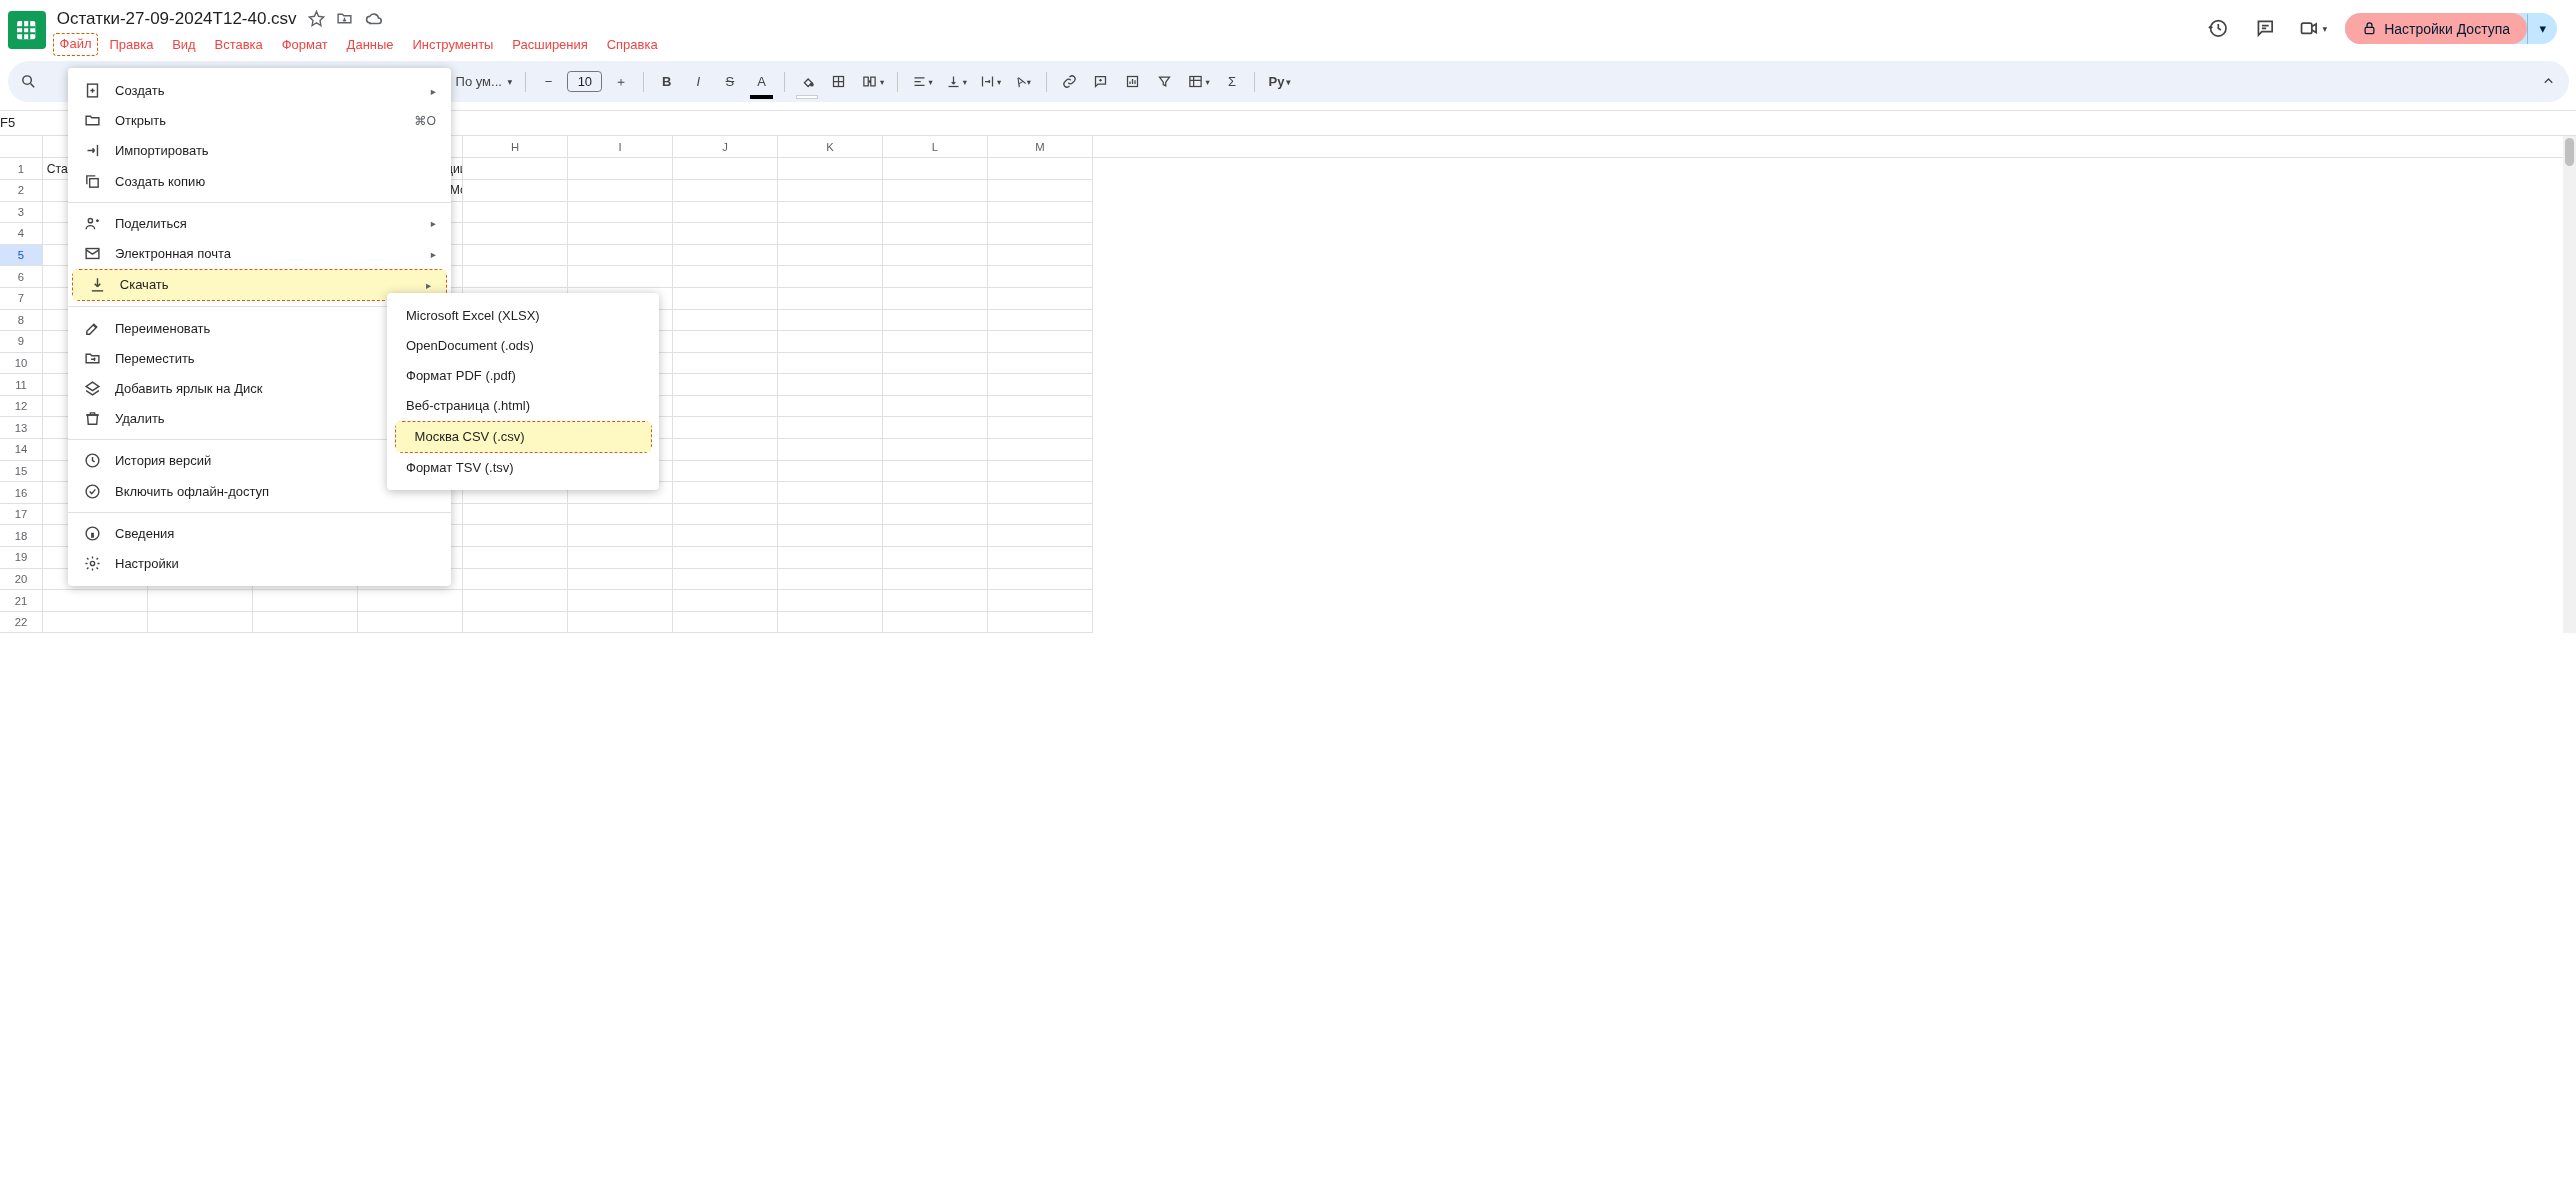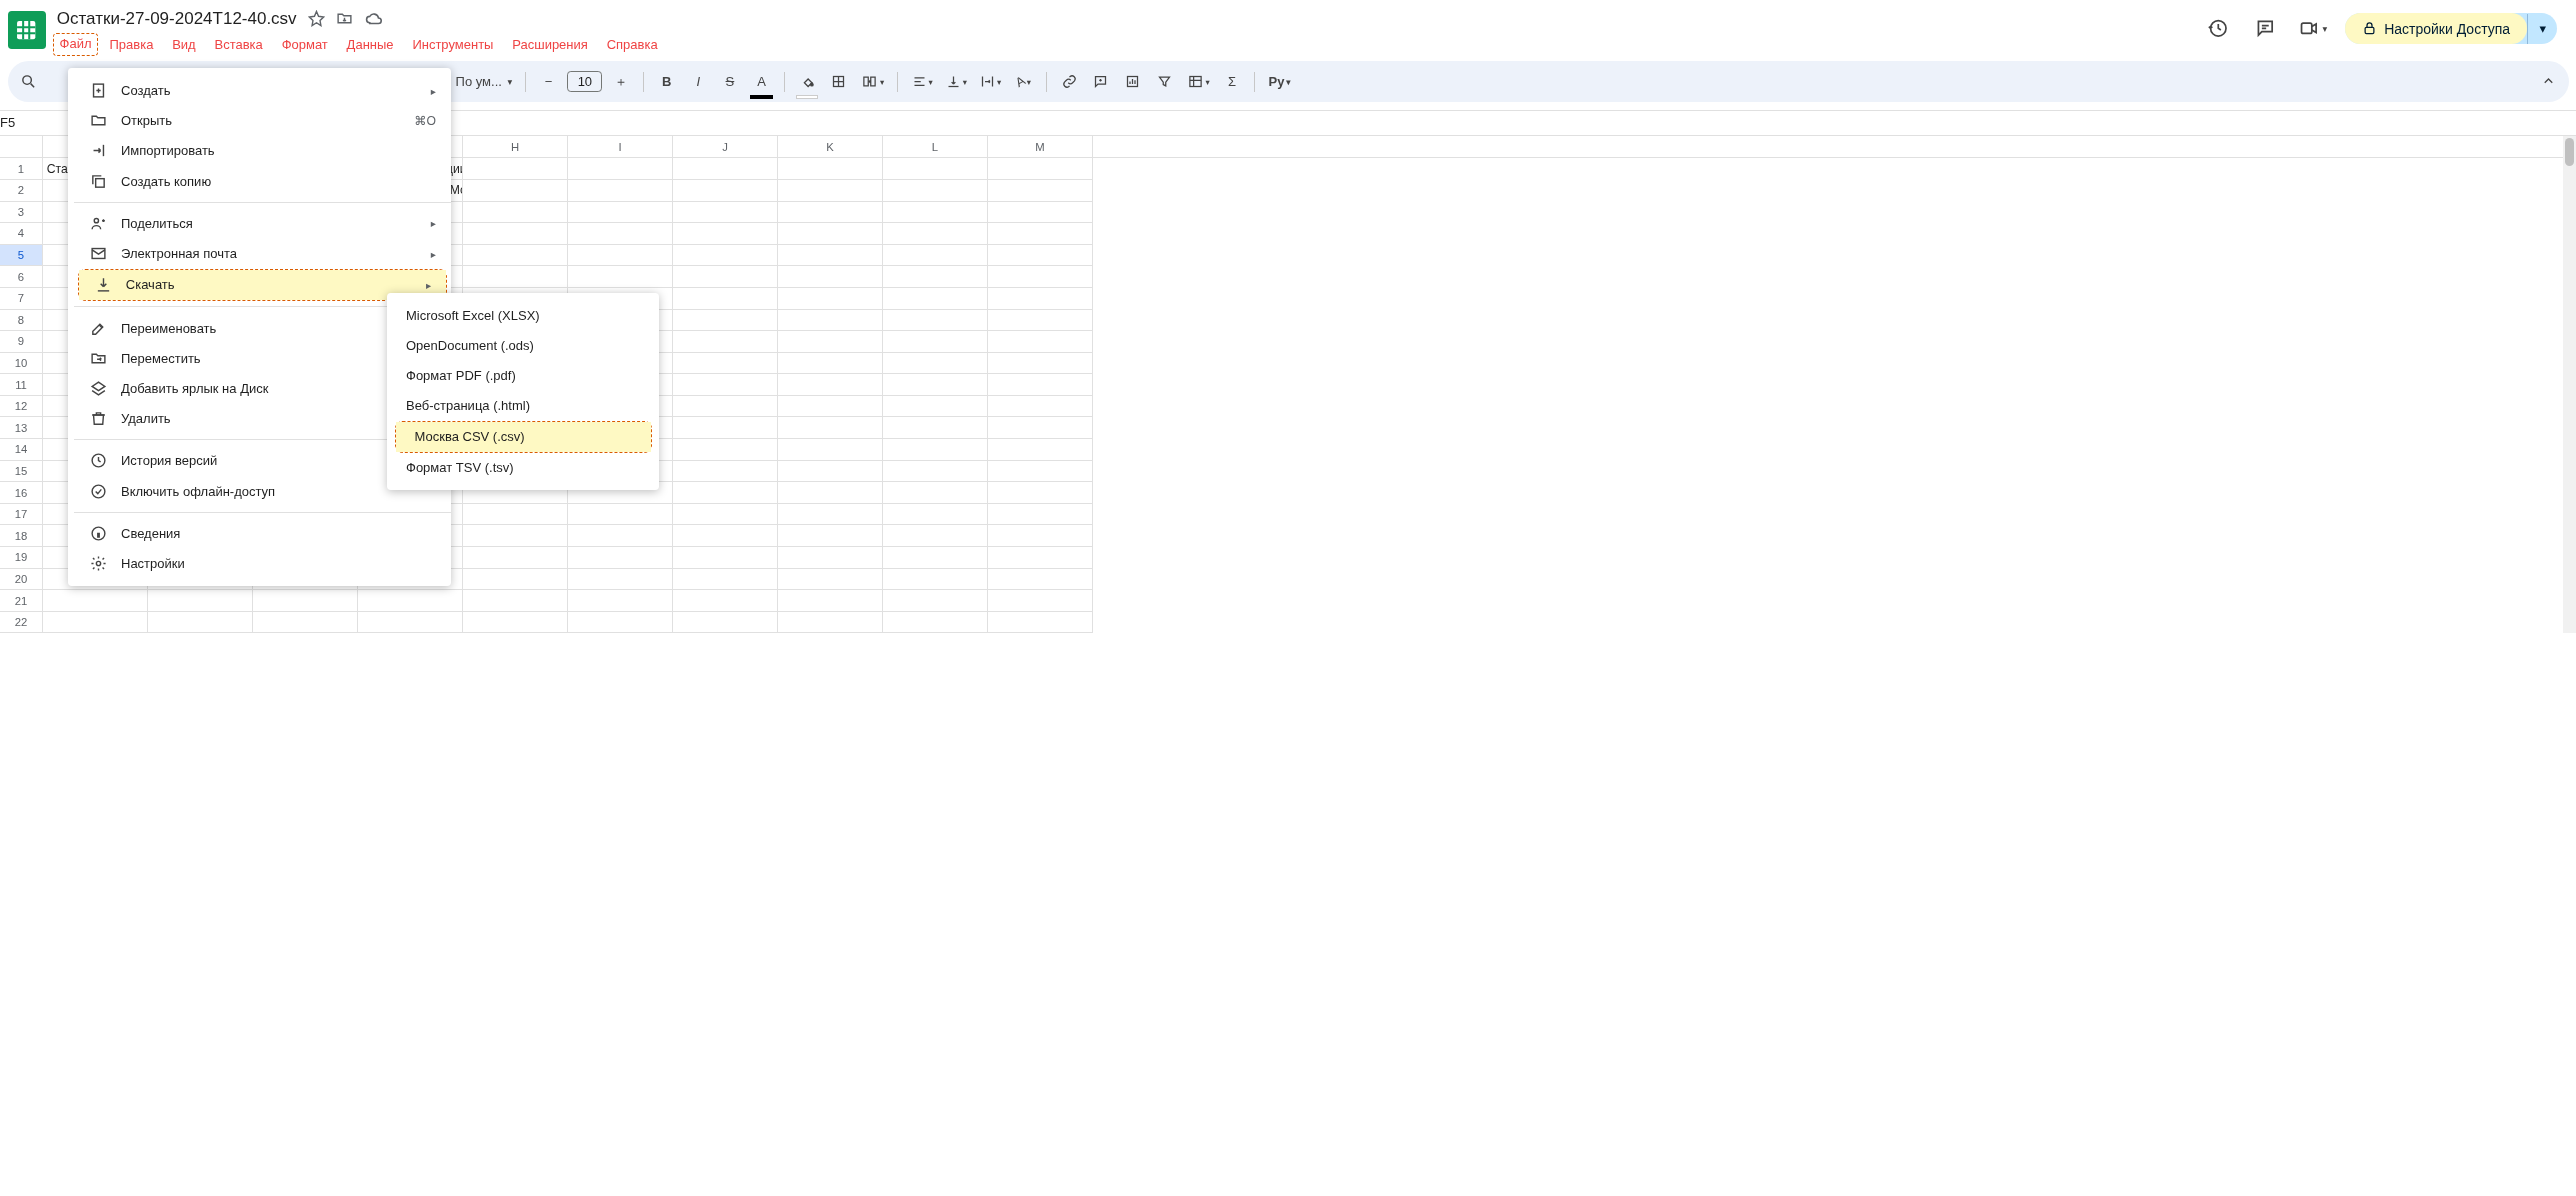--- a/index.html
+++ b/index.html
@@ -11,21 +11,21 @@
 .doc-block { flex: 1; }
 .title-row { display: flex; align-items: center; gap: 7.5px; }
 .doc-title { font-size: 17px; color: #1f1f1f; padding: 1.9px 3.8px; }
 .title-icons { display:flex; gap:11.3px; color:#5f6368; }
 .title-icons span { cursor:pointer; }
 .menubar { display: flex; gap: 3.8px; margin-top: 1.9px; }
 .menubar .mitem { padding: 3.8px 7.5px; cursor: pointer; border-radius: 3.8px; color:#ef4444; font-size:13px; }
 .hl-file { border: 1.9px dashed #d95b00; border-radius: 7.5px; padding: 1.9px 5.6px !important; }
 .header-right { display: flex; align-items: center; gap: 17px; padding-right: 11.3px; margin-top:5.6px; }
 .icon-btn { width: 30px; height: 30px; display:flex; align-items:center; justify-content:center; color:#444; cursor:pointer; border-radius:50%; }
-.share-btn { background: #fef9c3; color:#001d35; border-radius: 38px; padding: 7.5px 17px; display:flex; align-items:center; gap:7.5px; font-size:14px; font-weight:500; cursor:pointer; }
+.share-btn { background: #fca5a5; color:#001d35; border-radius: 38px; padding: 7.5px 17px; display:flex; align-items:center; gap:7.5px; font-size:14px; font-weight:500; cursor:pointer; }
 .share-wrap { display:flex; align-items:center; background:#c2e7ff; border-radius:38px; }
 .share-caret { padding: 7.5px 11.3px; border-left: 0.9px solid #8fb8da; cursor:pointer; color:#001d35; }
 .toolbar-wrap { padding: 0 7.5px 0 7.5px; margin-top:5.6px; }
 .toolbar { background: #edf2fa; border-radius: 22.5px; padding: 3.8px 7.5px; display:flex; align-items:center; gap:5.6px; height:41px; }
 .toolbar .tbtn { min-width:26px; height:28px; display:flex; align-items:center; justify-content:center; color:#444; cursor:pointer; border-radius:3.8px; padding:0 3.8px; font-size:13px; }
 .toolbar .sep { width:0.9px; height:20.6px; background:#c7c7c7; margin:0 3.8px; }
 .fontsize-box { border:0.9px solid #747775; border-radius:3.8px; padding:1.9px 9.4px; font-size:13px; }
 .fontsel { display:flex; align-items:center; gap:5.6px; }
 .fontsel span.caret { font-size:9.4px; color:#444; }
 .toolbar-right { margin-left:auto; display:flex; align-items:center; gap:5.6px; }
@@ -40,21 +40,21 @@
 .colhdrs div { width:105px; border-right:0.9px solid #e0e0e0; text-align:center; font-size:11.3px; color:#5f6368; background:#fff; display:flex; align-items:center; justify-content:center; }
 .colhdrs div.sel { background:#d3e3fd; color:#0b57d0; font-weight:500; }
 .datarow { display:flex; height:21.6px; }
 .datarow div { width:105px; border-right:0.9px solid #e0e0e0; border-bottom:0.9px solid #e0e0e0; font-size:12.2px; padding:0 3.8px; overflow:hidden; white-space:nowrap; display:flex; align-items:center; }
 .corner { width:43px; height:22.5px; border-right:0.9px solid #e0e0e0; border-bottom:0.9px solid #e0e0e0; background:#fff; }
 .sheet-top { display:flex; }
 .sel-cell { position:absolute; border:1.9px solid #1a73e8; width:105px; height:21.6px; pointer-events:none; }
 .sel-handle { position:absolute; width:7.5px; height:7.5px; background:#1a73e8; border:0.9px solid #fff; border-radius:50%; }
 
 .dropdown { position:absolute; background:#fff; border-radius:3.8px; box-shadow:0 1.9px 9.4px rgba(0,0,0,.25); padding:7.5px 0; z-index:100; }
-.file-menu { left:68px; top:68px; width:383px;padding-left:6px; }
+.file-menu { left:68px; top:68px; width:383px; }
 .menu-item { display:flex; align-items:center; padding:6.6px 15px; gap:13px; cursor:pointer; color:#1f1f1f; font-size:13px; position:relative; }
 .menu-item.hover { background:#fef9c3; }
 .menu-item .micon { width:19px; color:#444; display:flex; align-items:center; justify-content:center; }
 .menu-item .arrow { margin-left:auto; color:#5f6368; font-size:10.3px; }
 .menu-item .shortcut { margin-left:auto; color:#5f6368; font-size:12.2px; }
 .menu-sep { height:0.9px; background:#e0e0e0; margin:5.6px 0; }
 .hl-download { border:1.9px dashed #d95b00; border-radius:7.5px; margin:0 3.8px; }
 .sub-menu { left:387px; top:293px; width:272px; }
 .sub-menu .menu-item { padding:7.5px 19px; }
 .hl-csv { border:1.9px dashed #d95b00; border-radius:7.5px; margin:0 7.5px; }

